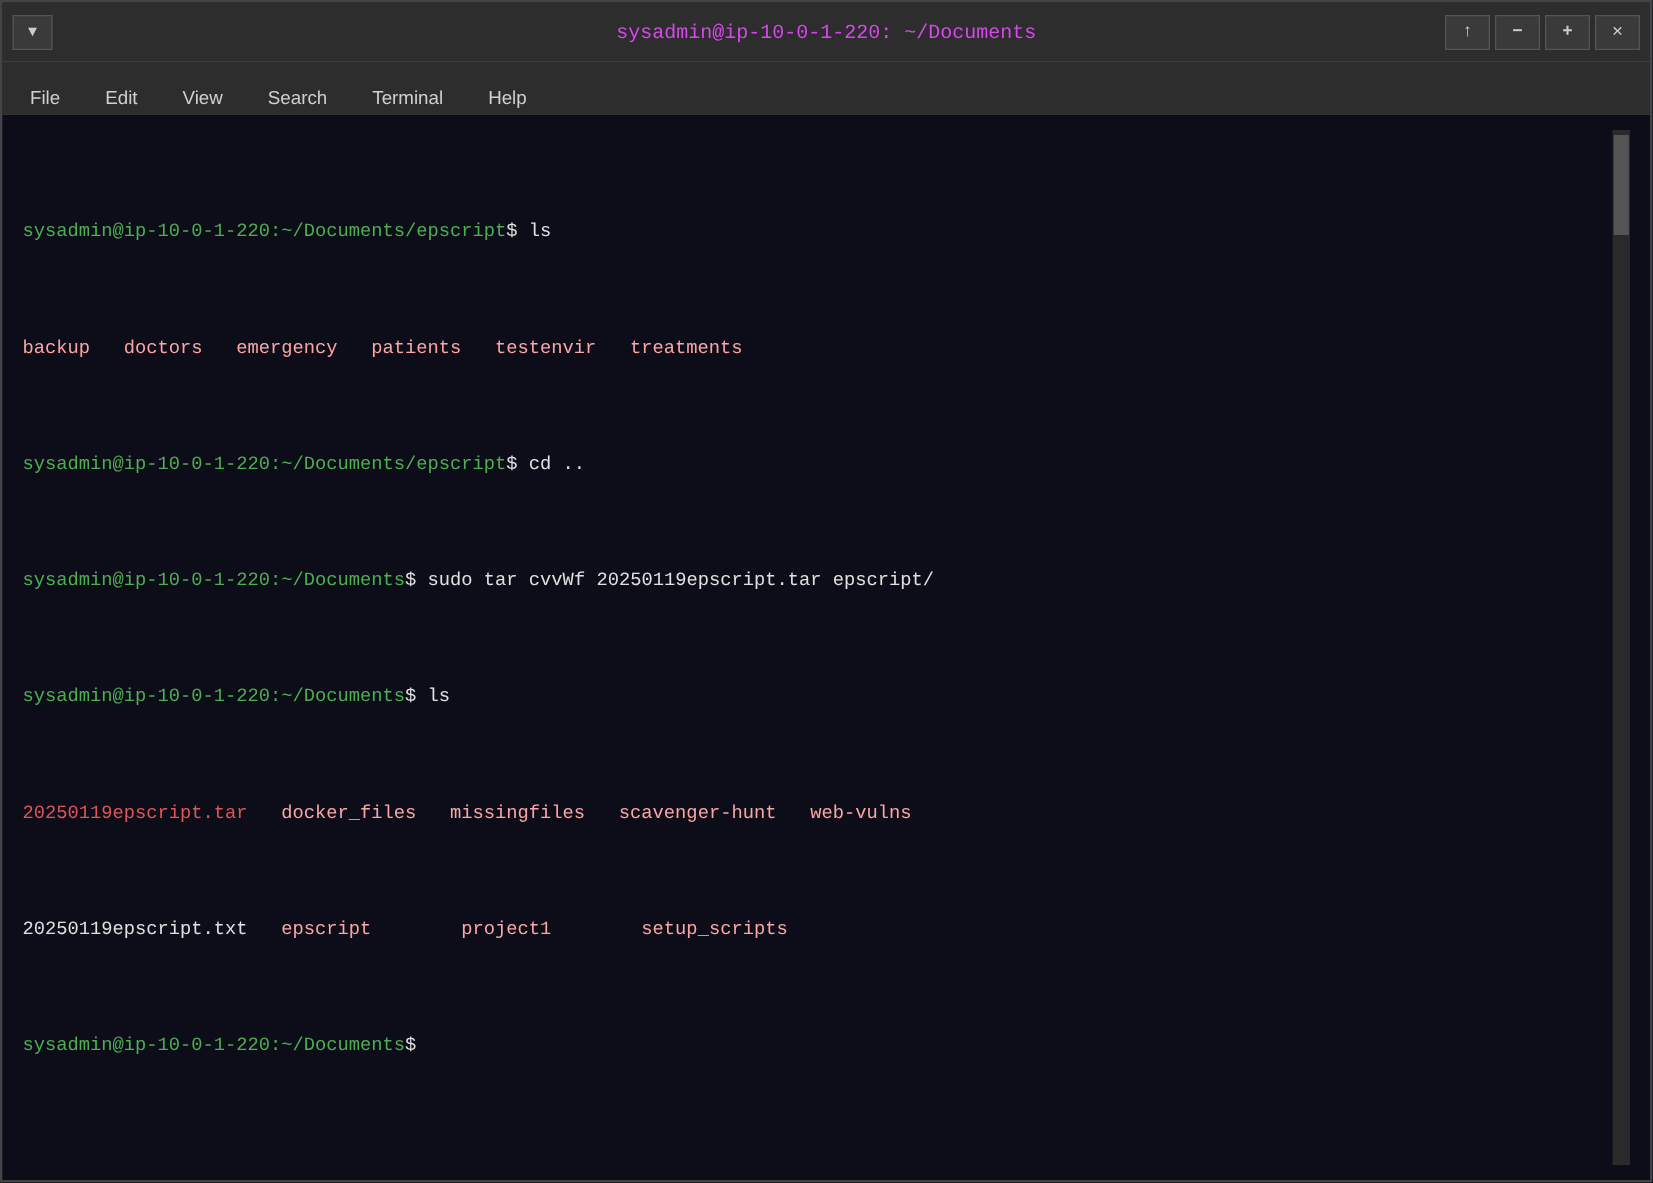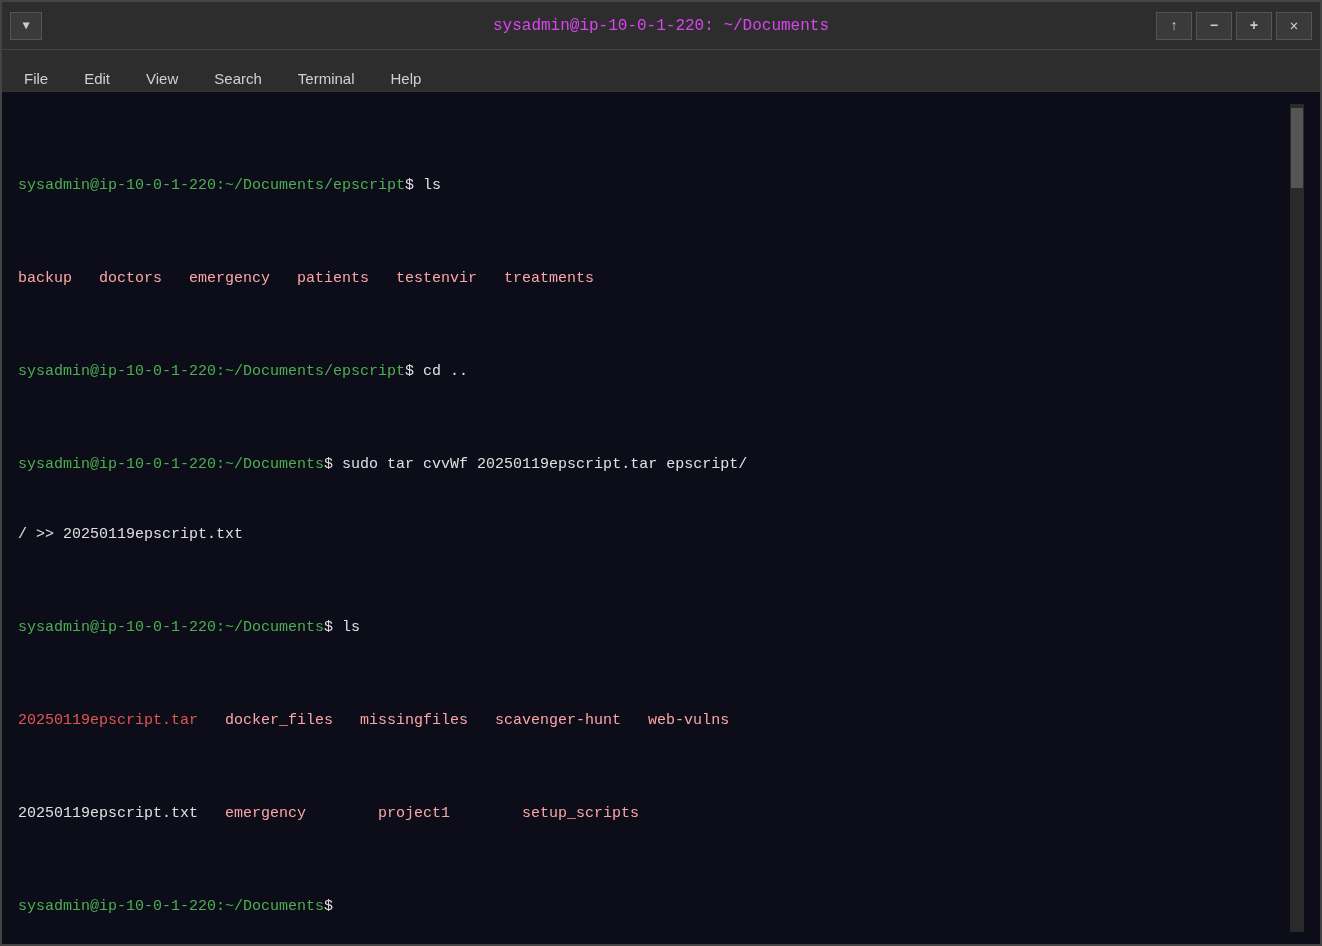--- a/index.html
+++ b/index.html
@@ -180,27 +180,26 @@
   <div class="terminal">
     <div class="terminal-content">
       
       <div><span class="prompt-user">sysadmin@ip-10-0-1-220</span><span class="prompt-path">:~/Documents/epscript</span><span class="prompt-dollar">$ ls</span></div>
       
       <div><span class="dir-blue">backup   doctors   emergency   patients   testenvir   treatments</span></div>
       
       <div><span class="prompt-user">sysadmin@ip-10-0-1-220</span><span class="prompt-path">:~/Documents/epscript</span><span class="prompt-dollar">$ cd ..</span></div>
       
       <div><span class="prompt-user">sysadmin@ip-10-0-1-220</span><span class="prompt-path">:~/Documents</span><span class="prompt-dollar">$ sudo tar cvvWf 20250119epscript.tar epscript/</span></div>
-      <div><span class="white">/ &gt;&gt; 20250119epscript.txt</span></div>
       
       <div><span class="prompt-user">sysadmin@ip-10-0-1-220</span><span class="prompt-path">:~/Documents</span><span class="prompt-dollar">$ ls</span></div>
       
       <div><span class="red">20250119epscript.tar</span><span class="white">   </span><span class="dir-blue">docker_files   missingfiles   scavenger-hunt   web-vulns</span></div>
       
-      <div><span class="white">20250119epscript.txt   </span><span class="dir-blue">emergency        project1        setup_scripts</span></div>
+      <div><span class="white">20250119epscript.txt   </span><span class="dir-blue">epscript        project1        setup_scripts</span></div>
       
       <div><span class="prompt-user">sysadmin@ip-10-0-1-220</span><span class="prompt-path">:~/Documents</span><span class="prompt-dollar">$</span><span class="white"> </span></div>
     </div>
     <div class="scrollbar">
       <div class="scrollbar-thumb"></div>
     </div>
   </div>
 
 </div>
 

